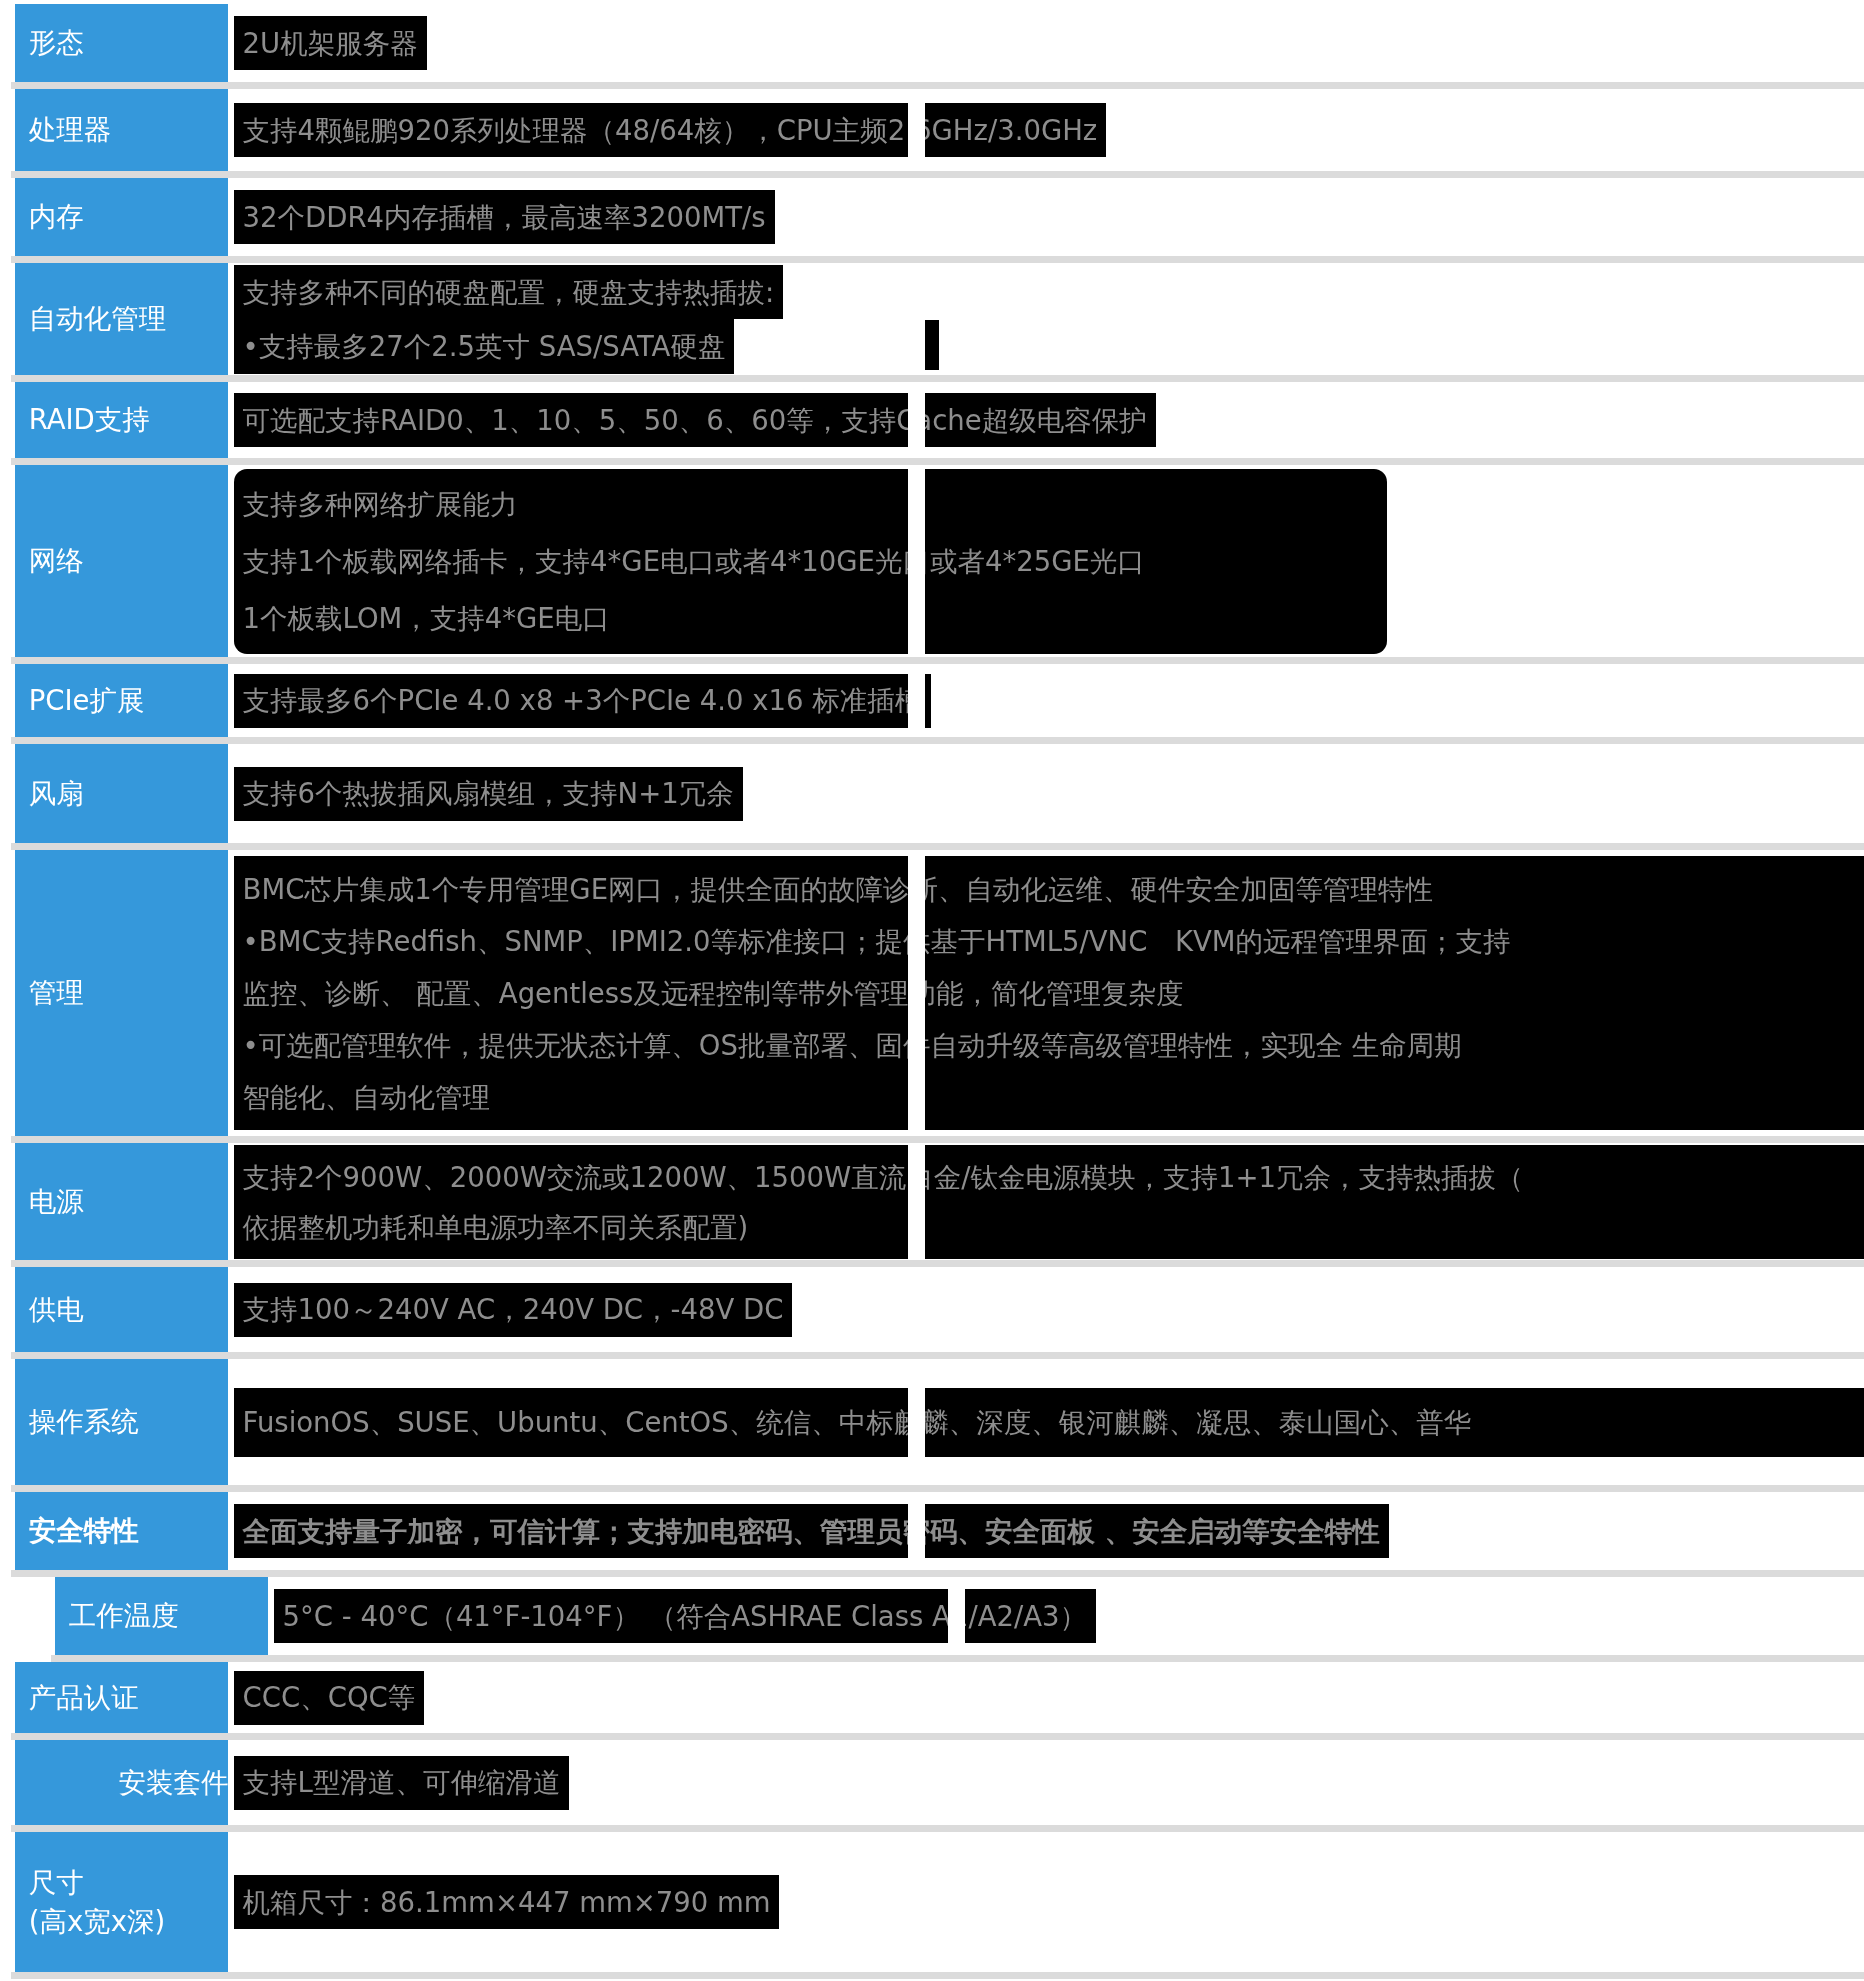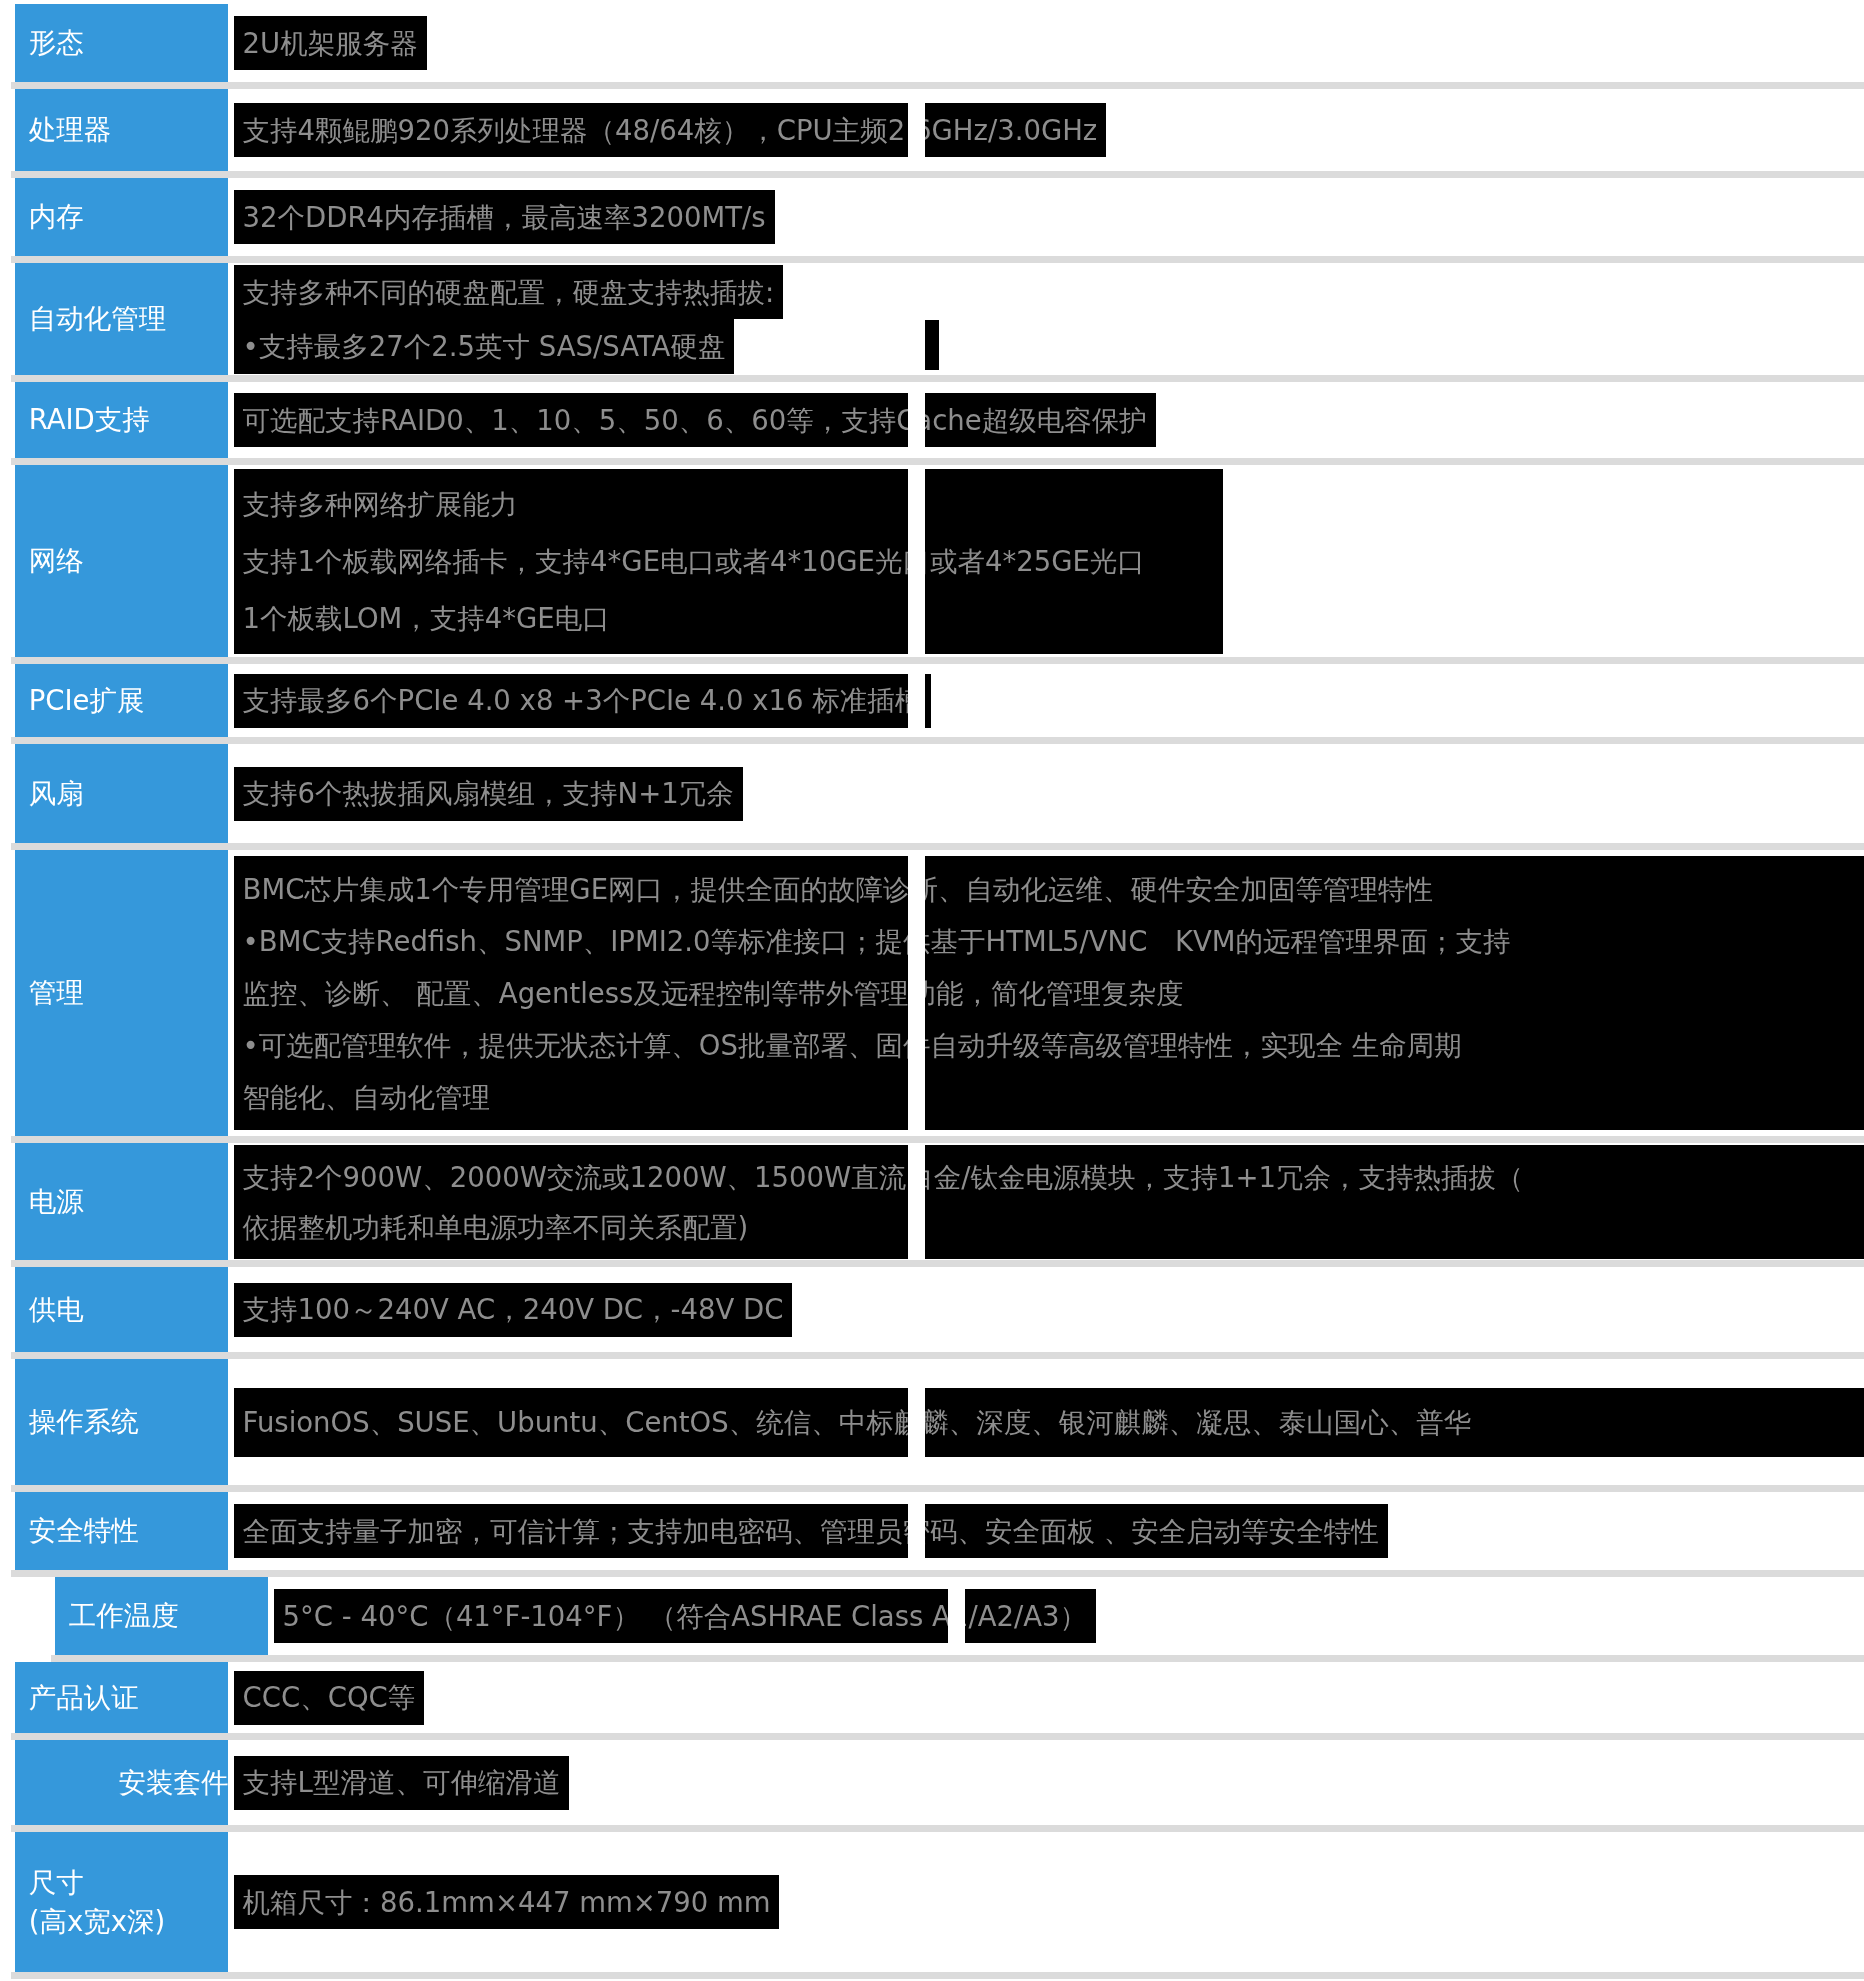--- a/index.html
+++ b/index.html
@@ -77,27 +77,27 @@
   .r3  { min-height: 78px; }
   .r4  { min-height: 112px; }
   .r5  { min-height: 76px; }
   .r6  { min-height: 192px; }
   .r7  { min-height: 73px; }
   .r8  { min-height: 99px; }
   .r9  { min-height: 286px; }
   .r10 { min-height: 117px; }
   .r11 { min-height: 85px; }
   .r12 { min-height: 126px; }
-  .r13 { min-height: 78px; }
+  .r13 { min-height: 78px; font-weight: bold; }
   .r14 { min-height: 78px; margin-left: 40px; }
   .r15 { min-height: 71px; }
   .r16 { min-height: 85px; text-align: right; }
   .r17 { min-height: 140px; }
 
-  .r6 .block  { width: 989px; }
+  .r6 .block  { width: 1153px; border-radius: 13px; }
   .r9 .block, .r10 .block, .r12 .block { width: 100%; }
   .r9 .line  { line-height: 52px; }
   .r10 .line { line-height: 50px; }
   .r12 .line { line-height: 55px; }
 
   .r4 .bar {
     position: absolute;
     left: 691px;
     top: 57px;
     width: 14px;

